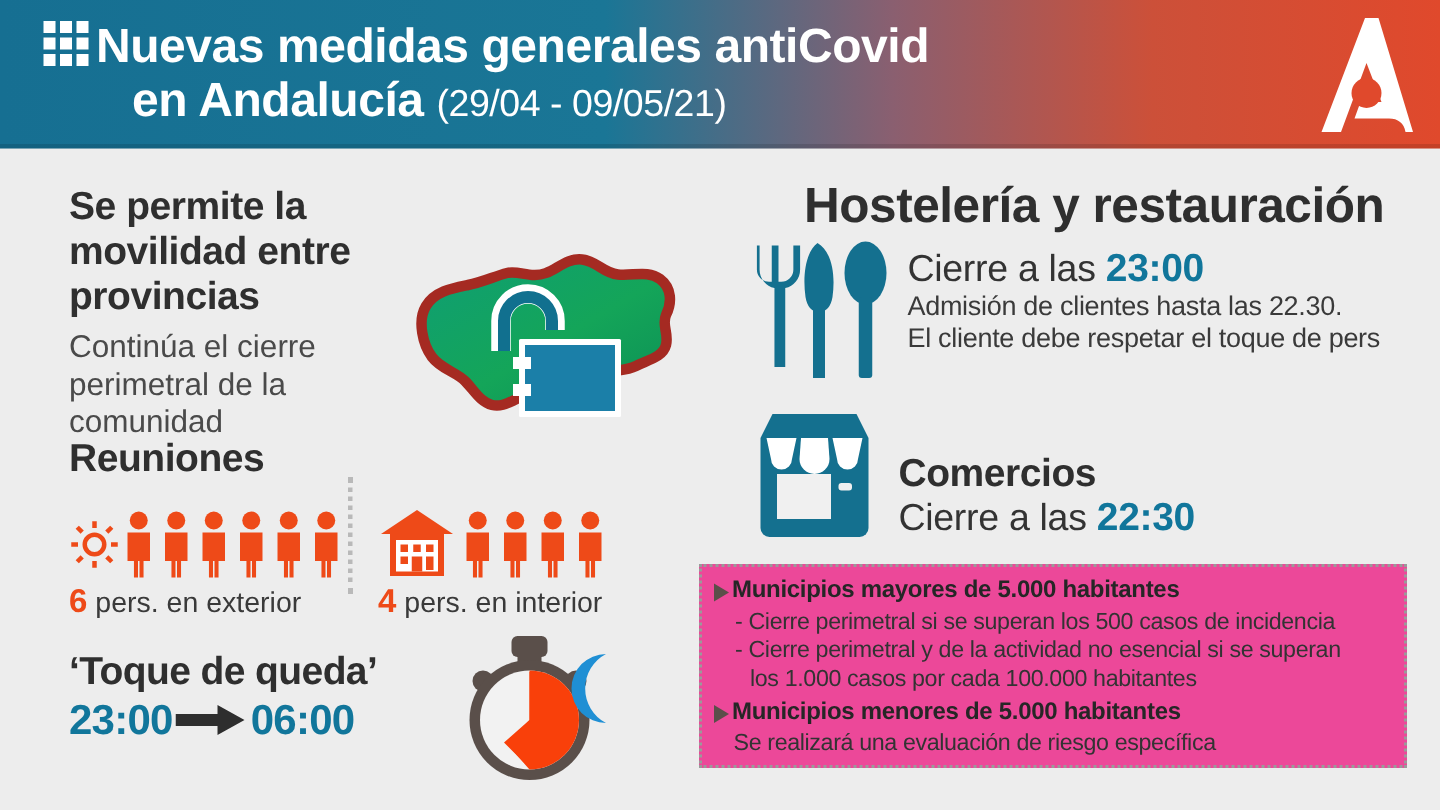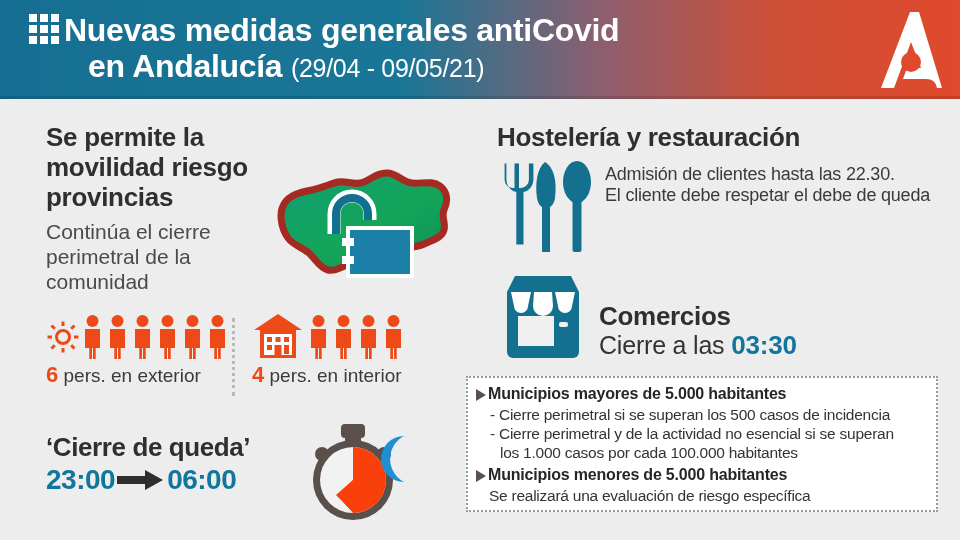--- a/index.html
+++ b/index.html
@@ -49,58 +49,58 @@
   .mobility{position:absolute;left:46px;top:122px;width:270px;}
   .mobility .h1-dark{width:280px;}
   .mobility .sub-gray{margin-top:7px;width:200px;}
 
   .map-wrap{position:absolute;left:272px;top:160px;width:190px;height:125px;}
 
   .reuniones-title{
     position:absolute;left:46px;top:290px;
     font-size:26px;font-weight:bold;color:#2f2f2f;letter-spacing:-.3px;
   }
-  .group-block{position:absolute;top:312px;}
+  .group-block{position:absolute;top:338px;}
   .group-ext{left:46px;}
   .group-int{left:252px;}
   .pic-row{display:flex;align-items:flex-end;height:48px;}
   .pic-row .people{display:flex;align-items:flex-end;gap:2px;}
   .caption{margin-top:4px;font-size:19px;color:#3a3a3a;white-space:nowrap;line-height:22px;}
   .caption b{color:#ee4a18;font-size:22px;font-weight:bold;}
   .dotted-sep{
     position:absolute;left:232px;top:318px;width:0;height:78px;
     border-left:3px dotted #b9b9b9;
   }
 
   .toque{position:absolute;left:46px;top:432px;}
   .toque-title{font-size:26px;font-weight:bold;color:#2f2f2f;letter-spacing:-.4px;line-height:30px;}
   .toque-times{display:flex;align-items:center;margin-top:2px;}
   .toque-times .t{font-size:28px;font-weight:bold;color:#11769b;letter-spacing:-.5px;}
   .arrow-ico{margin:0 2px;}
   .stopwatch-wrap{position:absolute;left:300px;top:422px;width:130px;height:105px;}
 
   
   .hosteleria{position:absolute;left:497px;top:122px;width:450px;}
-  .hosteleria .h1-dark{font-size:26px;}
+  .hosteleria .h1-dark{font-size:33px;margin-left:39px;}
   .hoste-row{display:flex;align-items:flex-start;margin-top:6px;}
   .cutlery-wrap{width:100px;height:98px;flex:0 0 100px;}
   .hoste-text{padding-left:8px;padding-top:6px;}
   .line-big{font-size:25px;color:#333;line-height:29px;letter-spacing:-.2px;white-space:nowrap;}
   .line-big b{color:#11769b;font-weight:bold;font-size:26px;}
   .line-small{font-size:18px;color:#3a3a3a;line-height:21px;letter-spacing:-.2px;white-space:nowrap;}
 
   .comercios{position:absolute;left:497px;top:272px;display:flex;align-items:flex-end;}
   .shop-wrap{width:92px;height:88px;flex:0 0 92px;}
   .comercios-text{padding-left:10px;padding-top:8px;}
   .comercios-text .h1-dark{font-size:26px;line-height:29px;}
 
   
   .rules-box{
     position:absolute;left:466px;top:376px;width:472px;height:136px;
-    border:2px dotted #9a9a9a;background:#ffffff;
+    border:2px dotted #9a9a9a;background:#ec4899;
     box-sizing:border-box;padding:6px 8px 0 6px;
   }
   .rule-head{display:flex;align-items:flex-start;margin-bottom:1px;}
   .tri{flex:0 0 14px;margin-top:4px;}
   .rule-head-txt{font-size:16px;font-weight:bold;color:#262626;line-height:20px;letter-spacing:-.2px;}
   .rule-sub{font-size:15.5px;color:#333;line-height:19px;letter-spacing:-.25px;padding-left:16px;white-space:nowrap;}
   .rule-sub.indent2{padding-left:26px;}
   .rule-plain{font-size:15.5px;color:#333;line-height:19px;letter-spacing:-.25px;padding-left:15px;}
 </style>
 </head>
@@ -128,21 +128,21 @@
       </div>
     </div>
     <svg class="logo-a" viewBox="0 0 74 84">
       <path d="M36 4 L7 80 L20 80 L37 34 L47 60 L33 60 L29 71 L52 71 C58 71 62 74 63 80 L68 80 L45 4 Z" fill="#ffffff"></path>
       <circle cx="37" cy="54" r="10" fill="#e0492c"></circle>
     </svg>
     <div class="shadow-line"></div>
   </div>
 
   <div class="mobility">
-    <div class="h1-dark">Se permite la movilidad riesgo provincias</div>
+    <div class="h1-dark">Se permite la movilidad entre provincias</div>
     <div class="sub-gray">Continúa el cierre perimetral de la comunidad</div>
   </div>
 
   <div class="map-wrap">
     <svg width="190" height="125" viewBox="0 0 190 125">
       <defs>
         <linearGradient id="mapg" x1="0" y1="0" x2="1" y2="1">
           <stop offset="0%" stop-color="#0f9e74"></stop>
           <stop offset="55%" stop-color="#14a559"></stop>
           <stop offset="100%" stop-color="#0c8f55"></stop>
@@ -159,20 +159,21 @@
         <path d="M62,74 L62,54 A18,18 0 0 1 98,54 L98,60" fill="none" stroke="#ffffff" stroke-width="13" stroke-linecap="butt"></path>
         <path d="M64,74 L64,54 A16,16 0 0 1 96,54 L96,60" fill="none" stroke="#11708f" stroke-width="8" stroke-linecap="butt"></path>
         <rect x="74" y="66" width="68" height="52" rx="1" fill="#ffffff"></rect>
         <rect x="78" y="70" width="60" height="44" fill="#1b7fa8"></rect>
         <rect x="70" y="78" width="12" height="8" fill="#ffffff"></rect>
         <rect x="70" y="96" width="12" height="8" fill="#ffffff"></rect>
       </g>
     </svg>
   </div>
 
+  <div class="reuniones-title">Reuniones</div>
 
   <div class="dotted-sep"></div>
 
   <div class="group-block group-ext">
     <div class="pic-row">
       <svg width="34" height="34" viewBox="0 0 34 34" style="margin-bottom:6px;margin-right:1px;">
         <circle cx="17" cy="17" r="6.5" fill="none" stroke="#ee4a18" stroke-width="3"></circle>
         <g stroke="#ee4a18" stroke-width="3" stroke-linecap="butt">
           <line x1="17" y1="1.5" x2="17" y2="6"></line>
           <line x1="17" y1="28" x2="17" y2="32.5"></line>
@@ -248,21 +249,21 @@
             <path d="M4 15 h15 v19 h-4.3 v11 h-2.7 v-11 h-1 v11 h-2.7 v-11 H4 Z" fill="#ee4a18"></path>
           </svg>
       </span>
     </div>
     <div class="caption">
       <b>4</b><span> pers. en interior</span>
     </div>
   </div>
 
   <div class="toque">
-    <div class="toque-title">‘Cierre de queda’</div>
+    <div class="toque-title">‘Toque de queda’</div>
     <div class="toque-times">
       <span class="t">23:00</span>
       <svg class="arrow-ico" width="48" height="24" viewBox="0 0 48 24">
         <path d="M0 8 h28 v-6 l18 10 l-18 10 v-6 H0 Z" fill="#2e2e2e"></path>
       </svg>
       <span class="t">06:00</span>
     </div>
   </div>
 
   <div class="stopwatch-wrap">
@@ -289,41 +290,44 @@
 
           <path d="M4 4 v18 a9 9 0 0 0 9 9 v0 h2 v-27 h5 v27 h2 a9 9 0 0 0 9 -9 v-18 h5 v18 a14 14 0 0 1 -11 13.6 V94 h-8 V35.6 A14 14 0 0 1 6 22 V4 Z" fill="#14708f" transform="translate(4,2) scale(0.9)"></path>
 
           <path d="M48 4 c10 6 12 22 10 36 c-1 7 -5 9 -5 9 v45 h-8 V49 s-4 -2 -5 -9 c-2 -14 0 -30 8 -36 Z" fill="#14708f"></path>
 
           <ellipse cx="80" cy="24" rx="14" ry="21" fill="#14708f"></ellipse>
           <rect x="75.5" y="40" width="9" height="54" rx="2" fill="#14708f"></rect>
         </svg>
       </div>
       <div class="hoste-text">
+        <div class="line-big">
+          <span>Cierre a las </span><b>23:00</b>
+        </div>
         <div class="line-small">Admisión de clientes hasta las 22.30.</div>
-        <div class="line-small">El cliente debe respetar el debe de queda</div>
+        <div class="line-small">El cliente debe respetar el toque de pers</div>
       </div>
     </div>
   </div>
 
   <div class="comercios">
     <div class="shop-wrap">
       <svg width="92" height="88" viewBox="0 0 92 88">
         <path d="M10 20 L18 4 h56 l8 16 v60 a6 6 0 0 1 -6 6 H16 a6 6 0 0 1 -6 -6 Z" fill="#14708f"></path>
         <path d="M14 20 h20 l-3 14 a7 7 0 0 1 -14 0 Z" fill="#ffffff"></path>
         <path d="M37 20 h18 l1 14 a8 8 0 0 1 -20 0 Z" fill="#ffffff"></path>
         <path d="M58 20 h20 l-3 14 a7 7 0 0 1 -14 0 Z" fill="#ffffff"></path>
         <rect x="21" y="44" width="36" height="30" fill="#f0f0f0"></rect>
         <rect x="62" y="50" width="9" height="5" rx="2" fill="#f0f0f0"></rect>
       </svg>
     </div>
     <div class="comercios-text">
       <div class="h1-dark">Comercios</div>
       <div class="line-big">
-        <span>Cierre a las </span><b>03:30</b>
+        <span>Cierre a las </span><b>22:30</b>
       </div>
     </div>
   </div>
 
   <div class="rules-box">
     <div class="rule-head">
       <svg class="tri" width="12" height="14" viewBox="0 0 12 14">
           <path d="M1 1 L11 7 L1 13 Z" fill="#5a4f4a"></path>
         </svg>
       <span class="rule-head-txt">Municipios mayores de 5.000 habitantes</span>

